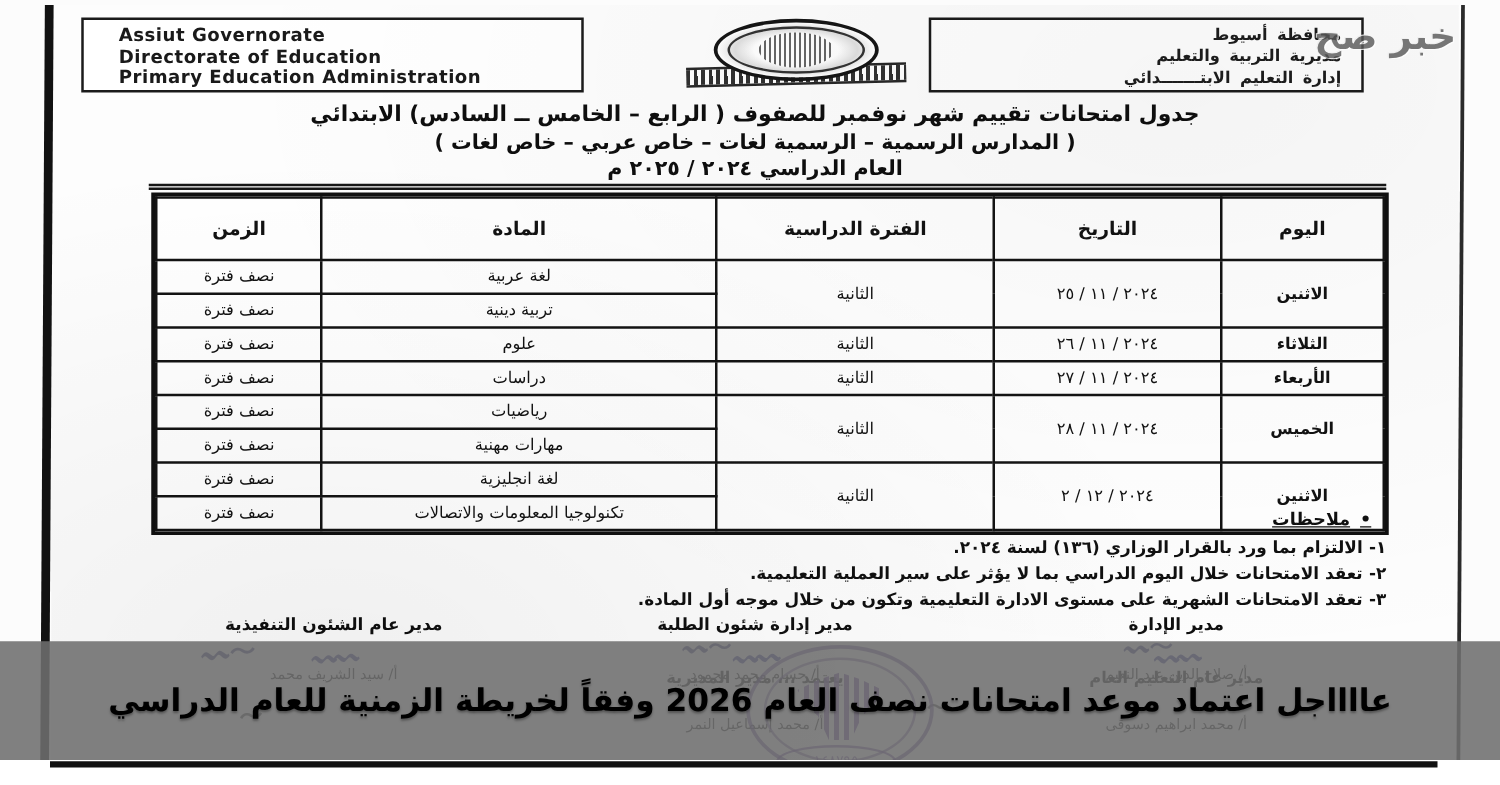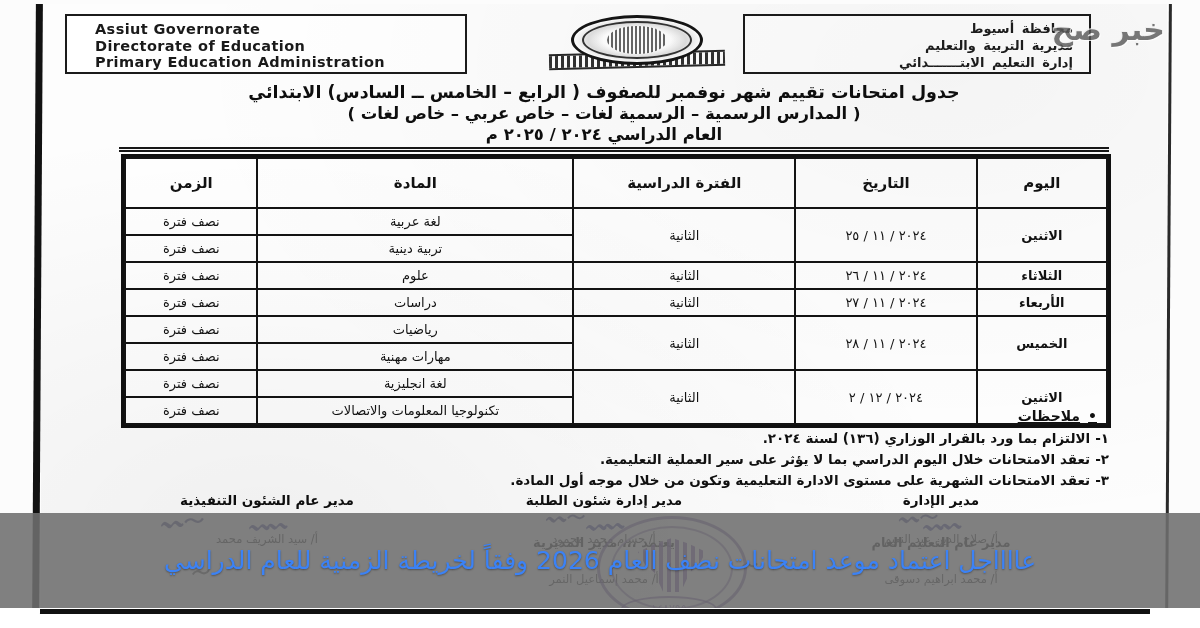--- a/index.html
+++ b/index.html
@@ -365,23 +365,23 @@
     width: 1200px;
     height: 95px;
     background: rgba(110,110,110,0.88);
     z-index: 60;
     display: flex;
     align-items: center;
     justify-content: center;
   }
   .caption-text {
     direction: rtl;
-    color: #3b82f6;
+    color: #000000;
     font-size: 25px;
-    font-weight: normal;
+    font-weight: bold;
     letter-spacing: .2px;
     white-space: nowrap;
     text-shadow: 0 1px 2px rgba(0,0,0,.35);
   }
   .bottom-strip {
     position: absolute;
     left: 0; bottom: 0;
     width: 1200px; height: 20px;
     background: #ffffff;
     z-index: 61;

